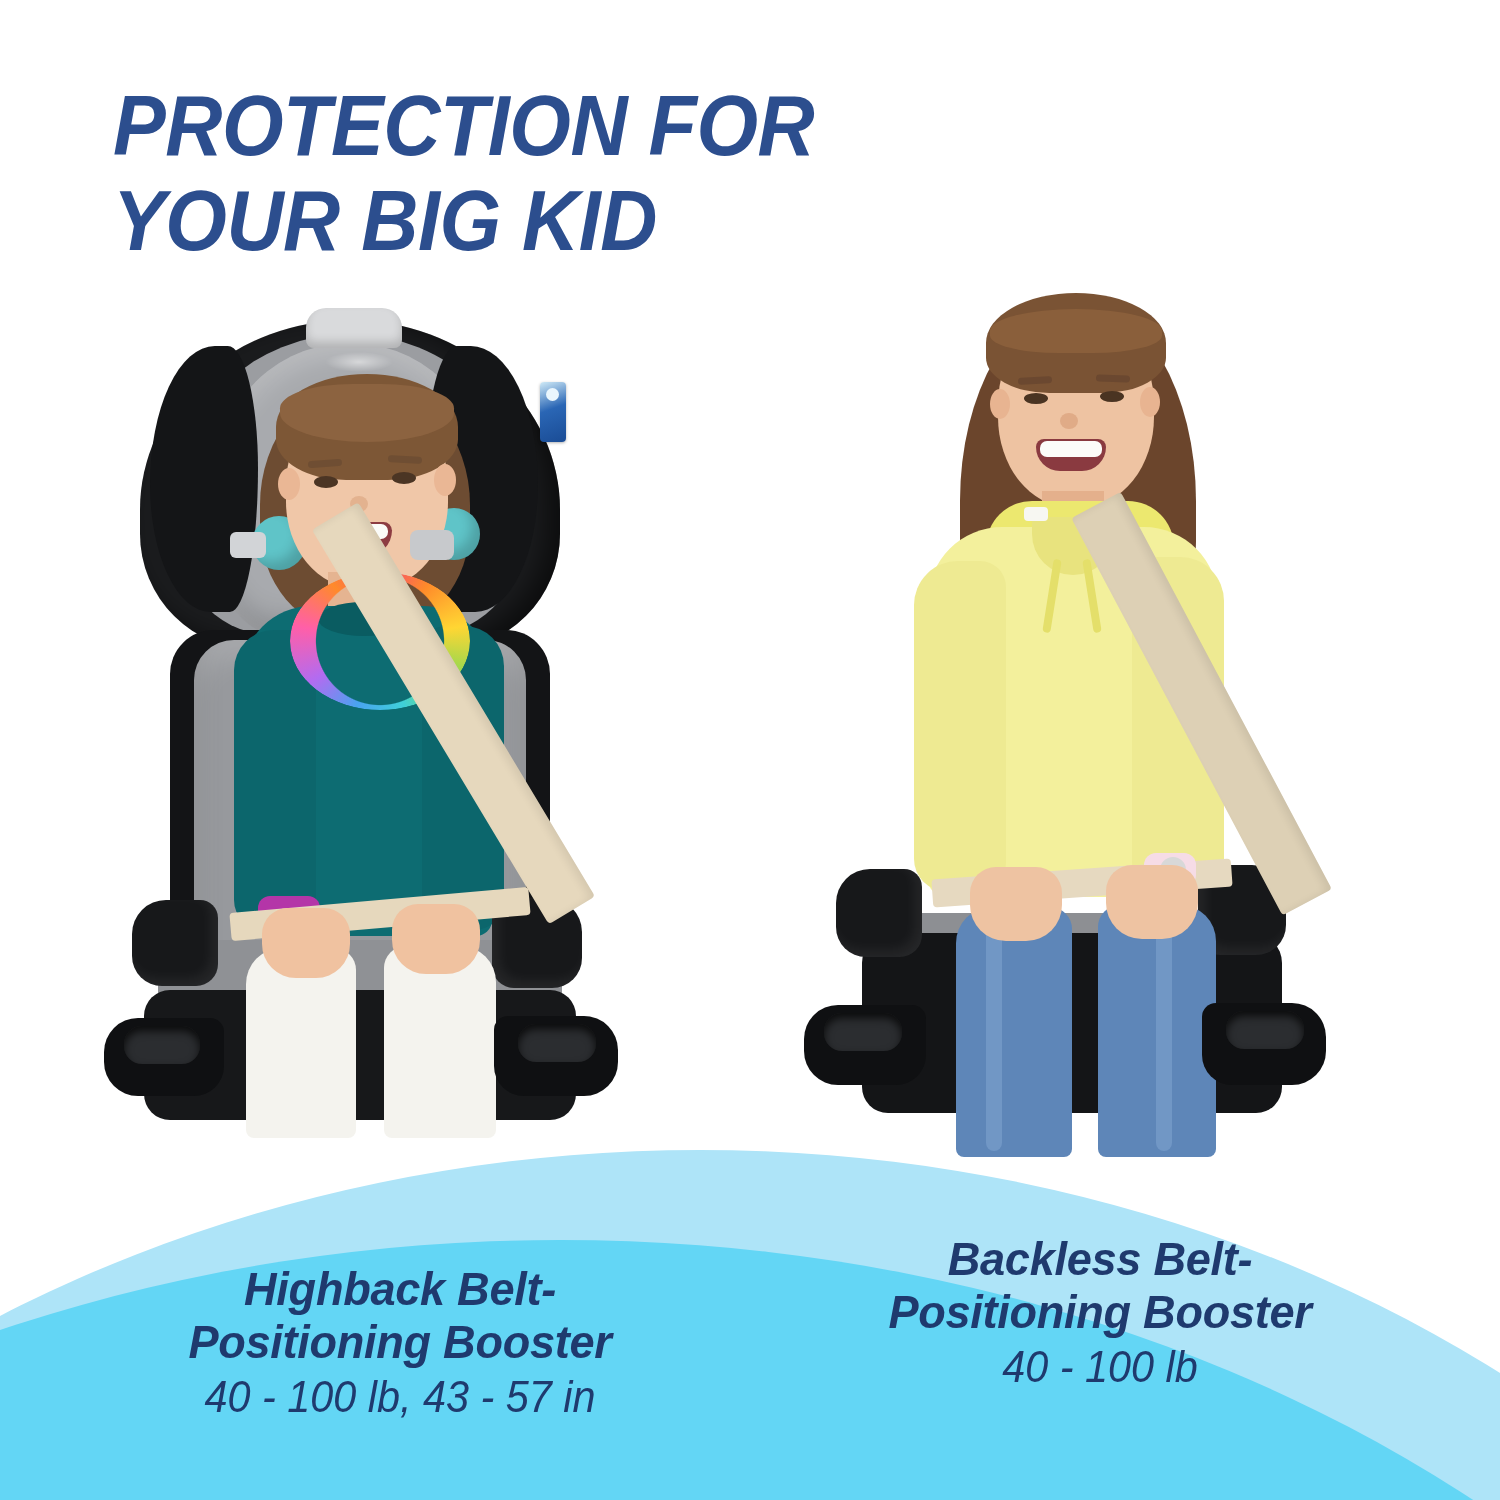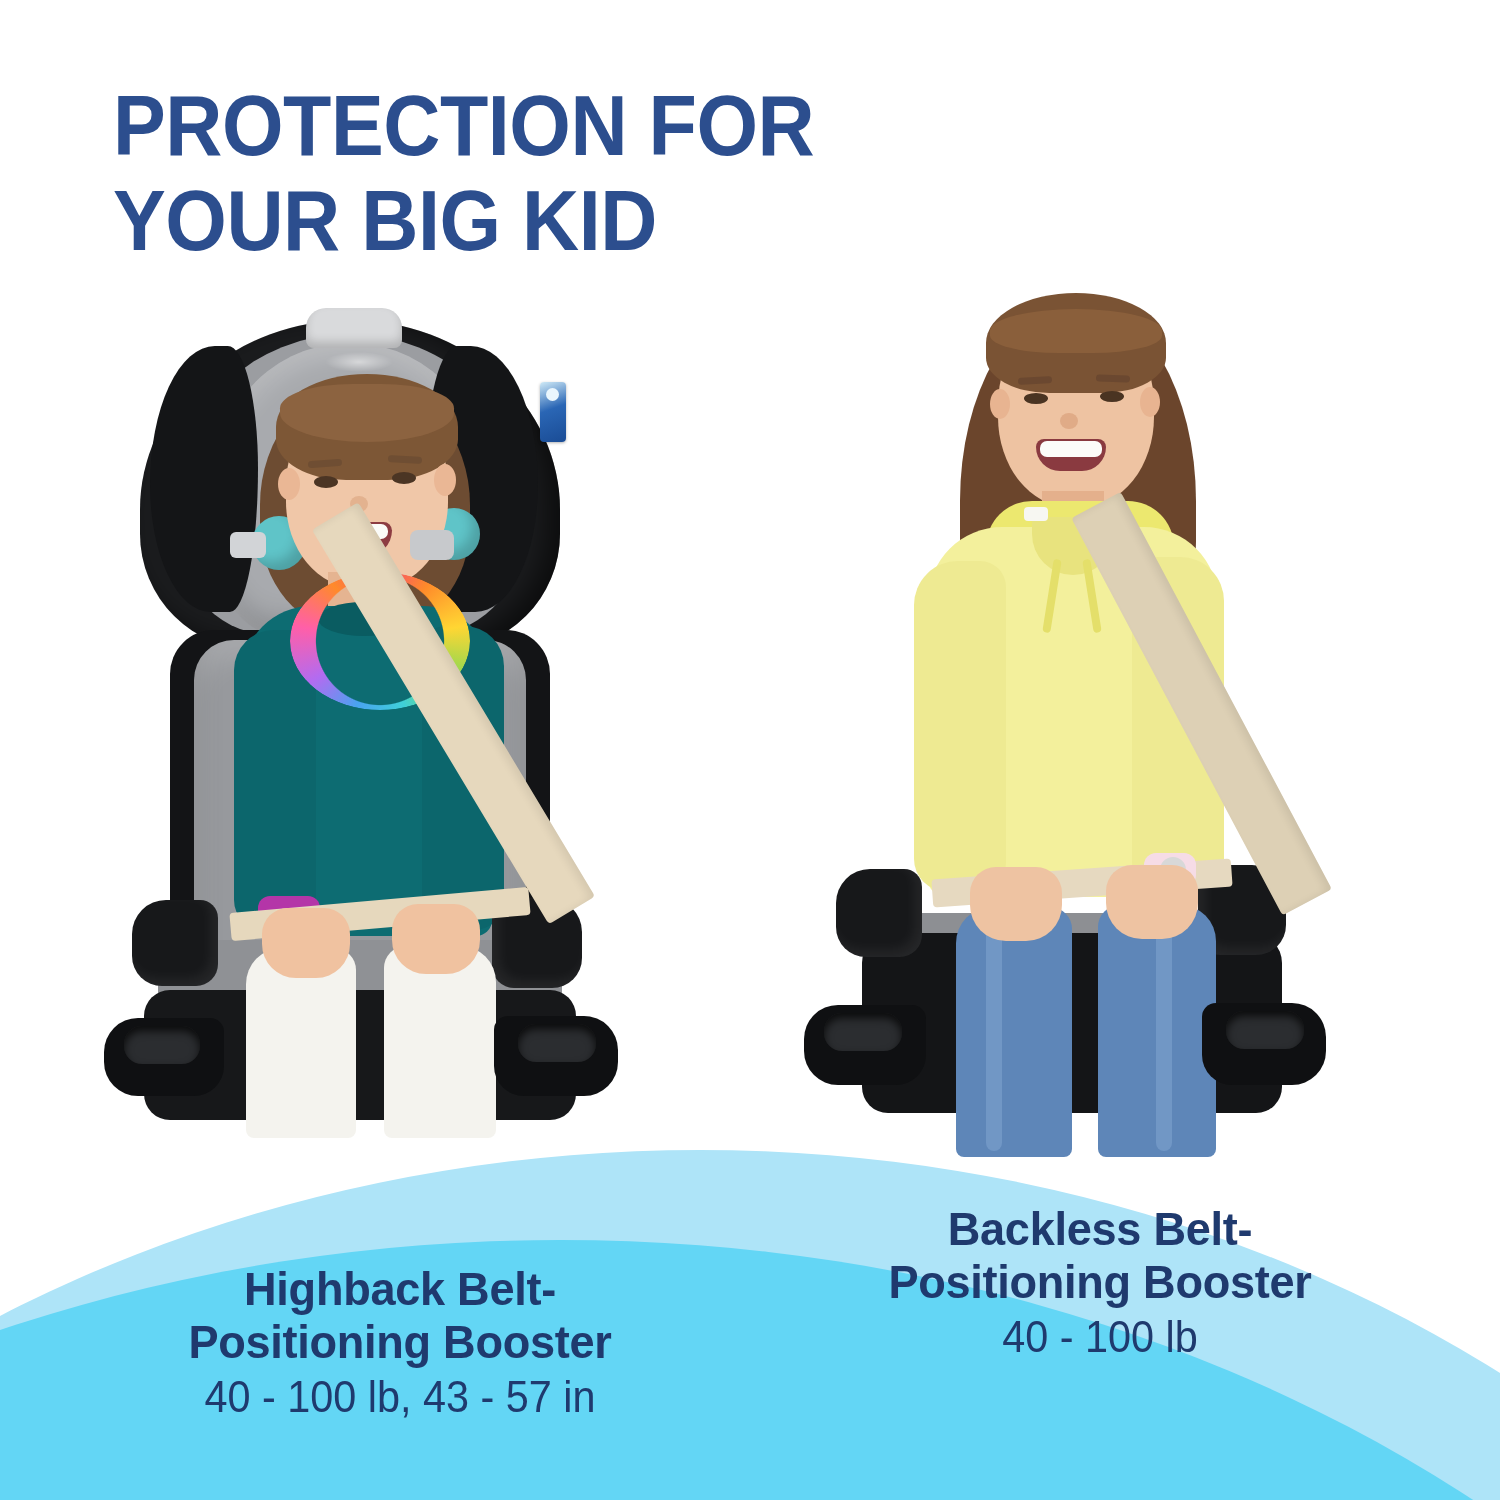--- a/index.html
+++ b/index.html
@@ -1,33 +1,33 @@
 <!DOCTYPE html>
 <html><head>
 <meta charset="utf-8">
 <style>
   html,body{margin:0;padding:0;}
   body{width:1500px;height:1500px;background:#ffffff;overflow:hidden;
        font-family:"Liberation Sans", sans-serif;}
-  #stage{position:relative;width:1500px;height:1500px;background:#ffffff;overflow:hidden;}
+  #stage{position:relative;width:1500px;height:1500px;background:#ffffff;overflow:hidden;font-style:italic;}
 
   
   #headline{position:absolute;left:113px;top:78px;width:1000px;z-index:40;}
   #headline .hl{display:block;color:#2C4E8E;font-weight:bold;
     font-size:86px;line-height:95px;letter-spacing:-0.5px;
     transform:scaleX(0.92);transform-origin:left center;white-space:nowrap;}
 
   
   #waves{position:absolute;left:0;top:1090px;width:1500px;height:410px;z-index:30;}
   #waves svg{display:block;}
 
   
   .caption{position:absolute;z-index:45;text-align:center;color:#1F3A6E;}
   #caption-left{left:60px;top:1262px;width:680px;}
-  #caption-right{left:760px;top:1202px;width:680px;}
+  #caption-right{left:760px;top:1232px;width:680px;}
   .cap-title{font-size:47px;line-height:53px;font-weight:bold;letter-spacing:-0.3px;
     transform:scaleX(0.96);transform-origin:center center;}
   .cap-spec{font-size:44px;line-height:52px;font-weight:300;margin-top:3px;
     transform:scaleX(0.94);transform-origin:center center;}
 
   
   .scene{position:absolute;z-index:20;}
   #scene-left{left:110px;top:300px;width:600px;height:860px;}
   #scene-right{left:810px;top:265px;width:600px;height:900px;}
 

